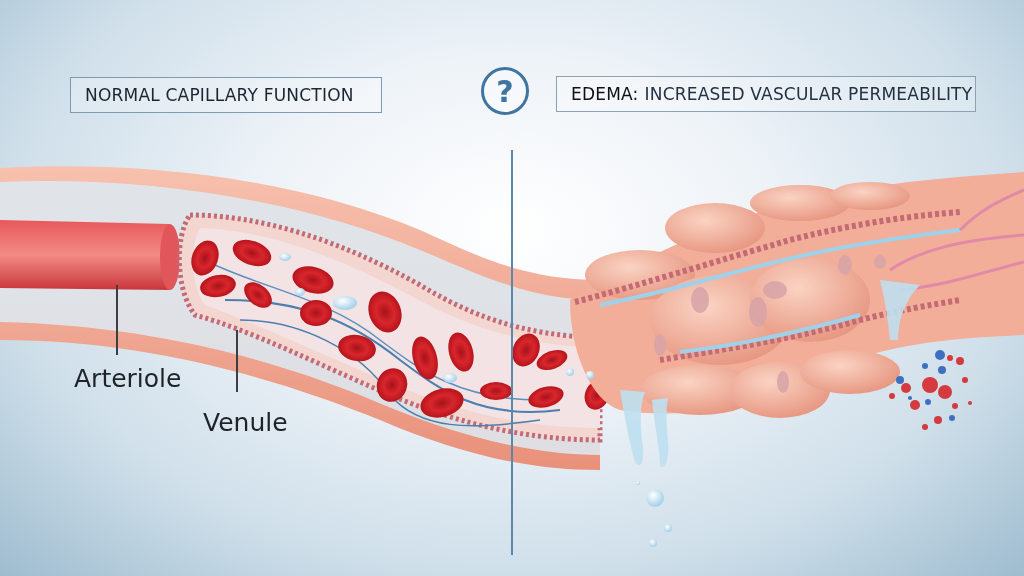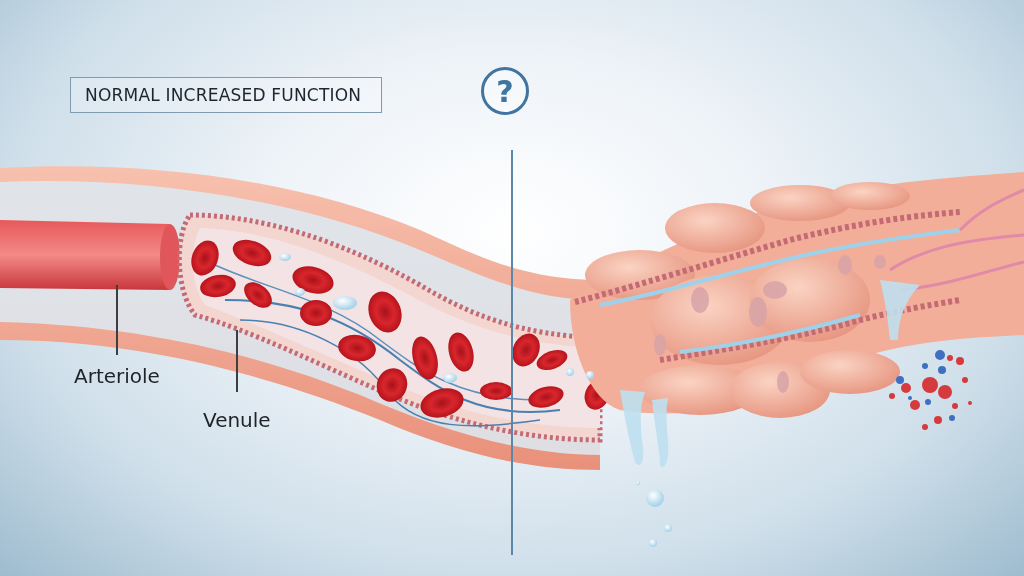--- a/index.html
+++ b/index.html
@@ -18,21 +18,21 @@
     .title-left { left: 70px; top: 77px; width: 312px; height: 36px; }
     .title-right { left: 556px; top: 76px; width: 420px; height: 36px; border-color: #8aa2b4; }
     .title-right .strong { font-weight: normal; color: #111; margin-right: 6px; }
     .title-right .rest { color: #243140; }
     .question {
       position: absolute; left: 481px; top: 67px; width: 48px; height: 48px; border-radius: 50%;
       border: 3px solid #3f75a0; box-sizing: border-box; display: flex; align-items: center; justify-content: center;
       color: #3f75a0; font-size: 30px; font-weight: bold; background: rgba(255,255,255,0.4);
     }
     .divider { position: absolute; left: 511px; top: 150px; width: 2px; height: 405px; background: #5b87a8; }
-    .label { position: absolute; font-size: 20px; color: #1f2328; }
+    .label { position: absolute; font-size: 25px; color: #1f2328; }
     .label-arteriole { left: 74px; top: 364px; }
     .label-venule { left: 203px; top: 394px; margin-top: 14px; }
     .leader { position: absolute; width: 1.5px; background: #3a3f44; }
     .leader-a { left: 116px; top: 285px; height: 70px; }
     .leader-v { left: 236px; top: 330px; height: 62px; }
   </style>
 </head>
 <body>
 
 <div class="stage">
@@ -170,25 +170,29 @@
           <circle cx="900" cy="380" r="4"></circle>
         <circle cx="928" cy="402" r="3"></circle>
           <circle cx="952" cy="418" r="3"></circle>
           <circle cx="910" cy="398" r="2"></circle>
         <circle cx="925" cy="366" r="3"></circle>
       </g>
     </g>
   </svg>
 
   <div class="title-box title-left">
-    <span>NORMAL INCREASED FUNCTION</span>
+    <span>NORMAL CAPILLARY FUNCTION</span>
   </div>
 
   <div class="question">?</div>
 
+  <div class="title-box title-right">
+    <span class="strong">EDEMA:</span>
+    <span class="rest">INCREASED VASCULAR PERMEABILITY</span>
+  </div>
 
   <div class="divider"></div>
 
   <div class="leader leader-a"></div>
   <div class="leader leader-v"></div>
   <div class="label label-arteriole">Arteriole</div>
   <div class="label label-venule">Venule</div>
 </div>
 
 </body></html>

